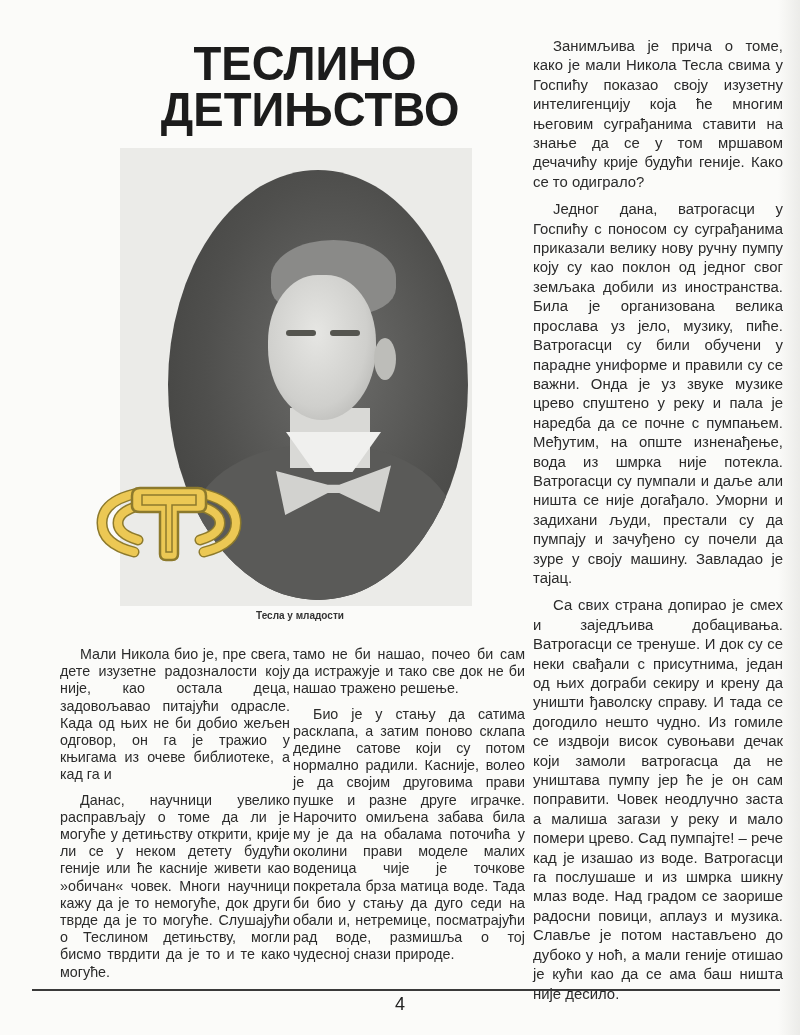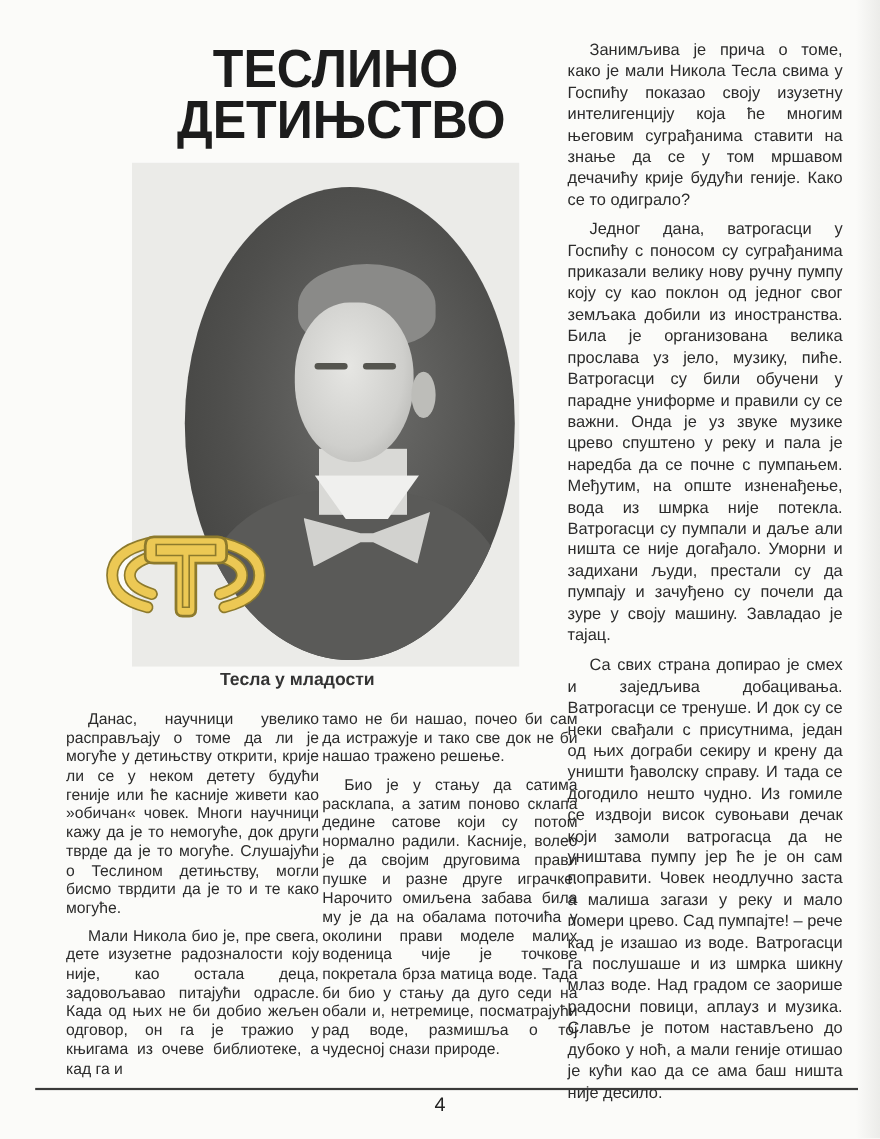--- a/index.html
+++ b/index.html
@@ -62,33 +62,33 @@
     .collar {
       position: absolute; left: 118px; top: 262px; width: 95px; height: 40px;
       background: #f0f0ee; clip-path: polygon(0 0, 100% 0, 70% 100%, 30% 100%);
     }
     .tie {
       position: absolute; left: 108px; top: 290px; width: 115px; height: 55px;
       background: #d2d2cf;
       clip-path: polygon(0 20%, 45% 45%, 55% 45%, 100% 10%, 90% 95%, 55% 60%, 45% 60%, 8% 100%);
     }
     .caption {
-      position: absolute; left: 200px; top: 610px; width: 200px; text-align: left;
-      font-size: 16px; font-weight: bold; color: #333;
+      position: absolute; left: 200px; top: 610px; width: 200px; text-align: center;
+      font-size: 10px; font-weight: bold; color: #333;
     }
     .col {
       position: absolute;
       font-size: 14.3px; line-height: 17.2px;
       text-align: justify; color: #2b2b2b;
     }
     .col p { margin: 0 0 8px 0; text-indent: 20px; }
     .col p.cont { text-indent: 0; }
     .col-left { left: 60px; top: 646px; width: 230px; }
     .col-mid { left: 293px; top: 646px; width: 232px; }
-    .col-right { left: 516px; top: 37px; width: 250px; font-size: 14.9px; line-height: 19.4px; }
+    .col-right { left: 533px; top: 37px; width: 250px; font-size: 14.9px; line-height: 19.4px; }
     .col-right p { margin: 0 0 8px 0; }
     .rule {
       position: absolute; left: 32px; top: 989px; width: 748px; height: 2px; background: #3a3a3a;
     }
     .page-number {
       position: absolute; left: 390px; top: 994px; width: 20px; text-align: center;
       font-size: 18px; color: #222;
     }
     .watermark {
       position: absolute; left: 94px; top: 480px; width: 520px; height: 86px;
@@ -145,22 +145,22 @@
         <path d="M110 14 Q142 22 142 43 Q142 64 110 72"></path>
         <path d="M106 26 Q126 32 126 43 Q126 54 106 60"></path>
       </g>
     </g>
     <path d="M46 8 H104 Q112 8 112 16 V26 Q112 32 104 32 H84 V74 Q84 80 78 80 H72 Q66 80 66 74 V32 H46 Q38 32 38 26 V16 Q38 8 46 8 Z" fill="#ecc854" stroke="#8d7a2c" stroke-width="2.5"></path>
     <path d="M48 15 H102 V25 H78 V72 H72 V25 H48 Z" fill="none" stroke="#8d7a2c" stroke-width="1.5"></path>
   </svg>
 </div>
 
 <div class="col col-left">
+  <p>Мали Никола био је, пре свега, дете изузетне радозналости коју није, као остала деца, задовољавао питајући одрасле. Када од њих не би добио жељен одговор, он га је тражио у књигама из очеве библиотеке, а кад га и</p>
   <p>Данас, научници увелико расправљају о томе да ли је могуће у детињству открити, крије ли се у неком детету будући геније или ће касније живети као »обичан« човек. Многи научници кажу да је то немогуће, док други тврде да је то могуће. Слушајући о Теслином детињству, могли бисмо тврдити да је то и те како могуће.</p>
-  <p>Мали Никола био је, пре свега, дете изузетне радозналости коју није, као остала деца, задовољавао питајући одрасле. Када од њих не би добио жељен одговор, он га је тражио у књигама из очеве библиотеке, а кад га и</p>
 </div>
 
 <div class="col col-mid">
   <p class="cont">тамо не би нашао, почео би сам да истражује и тако све док не би нашао тражено решење.</p>
   <p>Био је у стању да сатима расклапа, а затим поново склапа дедине сатове који су потом нормално радили. Касније, волео је да својим друговима прави пушке и разне друге играчке. Нарочито омиљена забава била му је да на обалама поточића у околини прави моделе малих воденица чије је точкове покретала брза матица воде. Тада би био у стању да дуго седи на обали и, нетремице, посматрајући рад воде, размишља о тој чудесној снази природе.</p>
 </div>
 
 <div class="col col-right">
   <p>Занимљива је прича о томе, како је мали Никола Тесла свима у Госпићу показао своју изузетну интелигенцију која ће многим његовим суграђанима ставити на знање да се у том мршавом дечачићу крије будући геније. Како се то одиграло?</p>
   <p>Једног дана, ватрогасци у Госпићу с поносом су суграђанима приказали велику нову ручну пумпу коју су као поклон од једног свог земљака добили из иностранства. Била је организована велика прослава уз јело, музику, пиће. Ватрогасци су били обучени у парадне униформе и правили су се важни. Онда је уз звуке музике црево спуштено у реку и пала је наредба да се почне с пумпањем. Међутим, на опште изненађење, вода из шмрка није потекла. Ватрогасци су пумпали и даље али ништа се није догађало. Уморни и задихани људи, престали су да пумпају и зачуђено су почели да зуре у своју машину. Завладао је тајац.</p>

